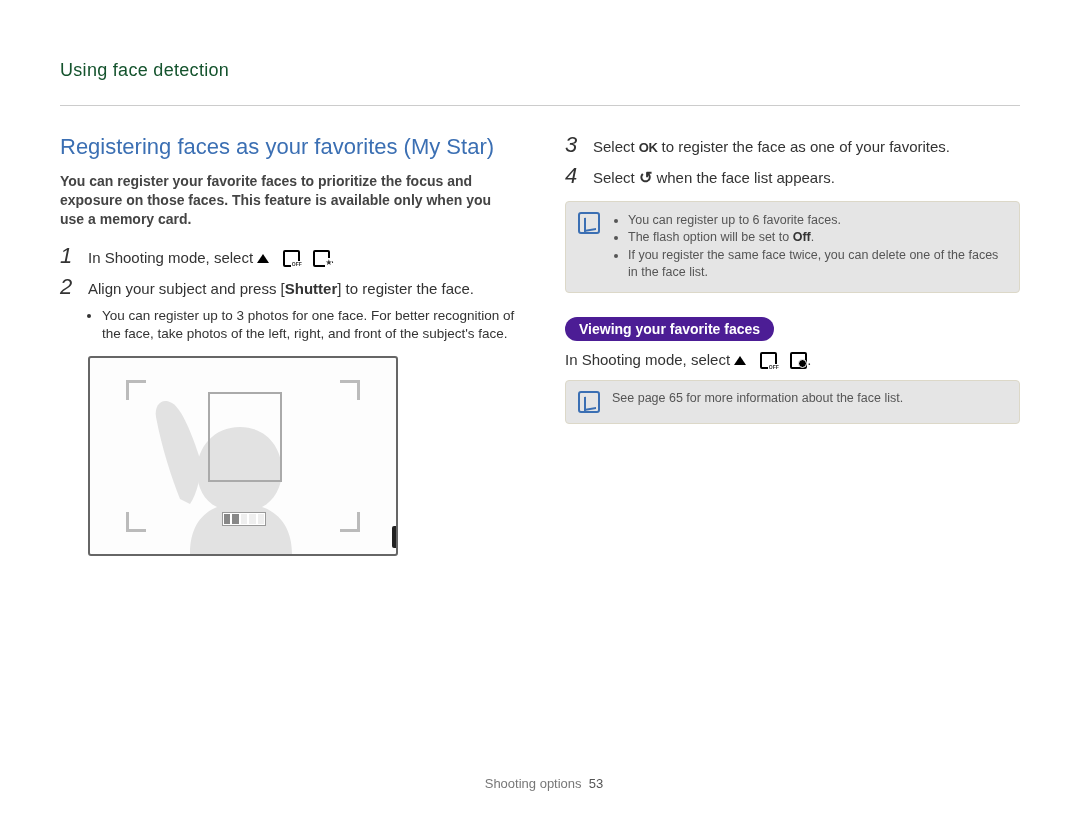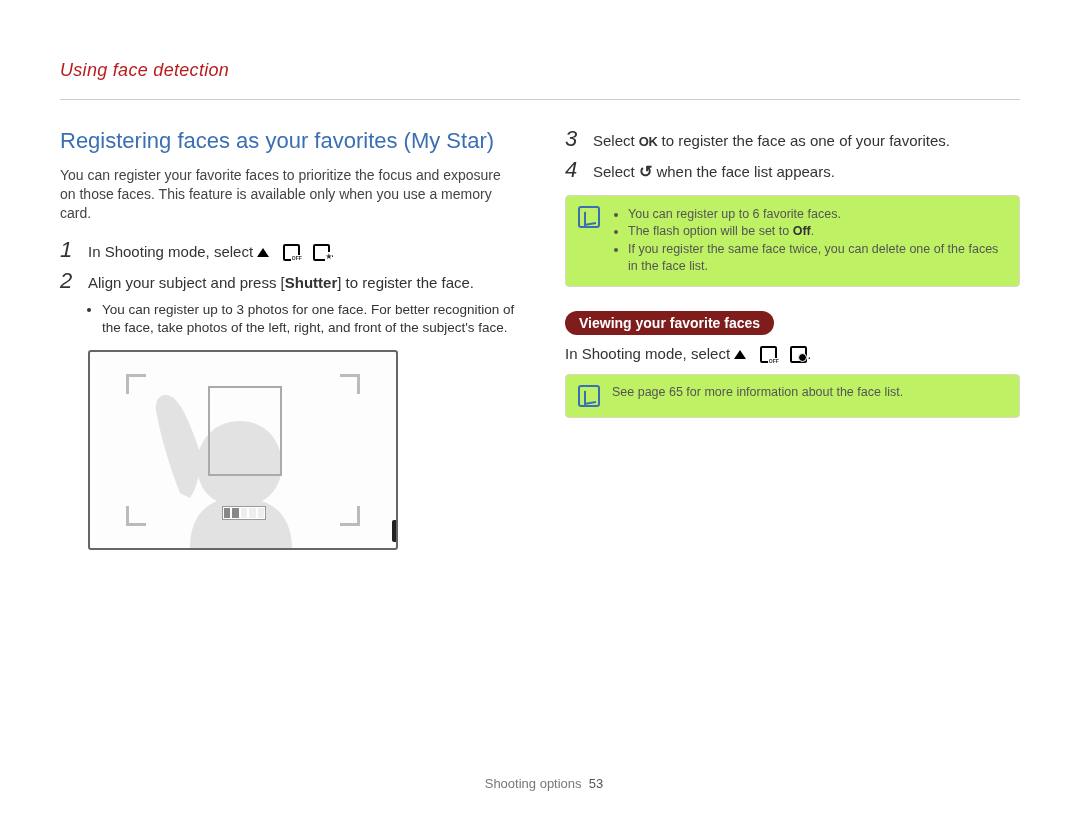--- a/index.html
+++ b/index.html
@@ -1,22 +1,22 @@
 <!DOCTYPE html>
 <html><head>
 <meta charset="utf-8">
 <style>
   * { box-sizing: border-box; margin: 0; padding: 0; }
   html, body { width: 1080px; height: 815px; background: #fff; font-family: Arial, Helvetica, sans-serif; color: #333; }
   .page { width: 1080px; height: 815px; padding: 60px 60px 30px 60px; position: relative; }
-  .header { font-size: 18px; font-weight: 300; color: #b91c1c; letter-spacing: 0.3px; padding-bottom: 18px; border-bottom: 1px solid #ccc; margin-bottom: 28px; font-style: italic; }
+  .header { font-size: 18px; font-weight: 300; color: #14532d; letter-spacing: 0.3px; padding-bottom: 24px; border-bottom: 1px solid #ccc; margin-bottom: 28px; }
   .columns { display: flex; gap: 50px; }
   .col { flex: 1; min-width: 0; }
   .section-title { font-size: 22px; font-weight: 400; color: #3b6fb3; margin-bottom: 12px; }
-  .intro { font-size: 14px; font-weight: 400; color: #444; line-height: 1.35; margin-bottom: 16px; }
+  .intro { font-size: 14px; font-weight: 700; color: #444; line-height: 1.35; margin-bottom: 16px; }
   .step { display: flex; gap: 10px; margin-bottom: 8px; align-items: baseline; }
   .step-num { font-size: 22px; font-weight: 300; font-style: italic; width: 18px; flex-shrink: 0; line-height: 1; }
   .step-body { font-size: 15px; font-weight: 400; line-height: 1.35; }
   .bullets { margin: 4px 0 12px 28px; font-size: 13.5px; font-weight: 300; color: #333; line-height: 1.35; }
   .bullets li { list-style: disc; margin-left: 14px; margin-bottom: 2px; }
   .icon-inline { display: inline-block; vertical-align: -2px; }
   .icon-ok { font-weight: 700; font-size: 13px; letter-spacing: -0.5px; }
   .icon-back { font-size: 16px; font-weight: 700; display:inline-block; transform: scaleX(-1); }
   .icon-triangle-up { display:inline-block; width:0; height:0; border-left:6px solid transparent; border-right:6px solid transparent; border-bottom:9px solid #000; vertical-align: 0px; }
   .icon-face-off, .icon-face-star, .icon-face-edit {
@@ -38,27 +38,27 @@
   .corner.tr { top:22px; right:36px; border-left:none; border-bottom:none; }
   .corner.bl { bottom:22px; left:36px; border-right:none; border-top:none; }
   .corner.br { bottom:22px; right:36px; border-left:none; border-top:none; }
   .focus-box { position:absolute; top:34px; left:118px; width:74px; height:90px; border:2px solid #aaa; }
   .silhouette { position:absolute; bottom:0; left:52px; width:200px; height:175px; }
   .silhouette svg { width:100%; height:100%; }
   .battery { position:absolute; bottom:28px; left:132px; width:44px; height:14px; display:flex; gap:2px; background:#fff; padding:1px; border:1px solid #999; }
   .battery .seg { flex:1; background:#888; }
   .battery .seg.empty { background:#eee; }
   .ok-badge { position:absolute; bottom:6px; right:-18px; width:22px; height:22px; background:#222; color:#fff; font-size:9px; font-weight:700; display:flex; align-items:center; justify-content:center; border-radius:2px; }
-  .note-box { border:1px solid #dcd8c8; background:#bef264; border-radius:4px; padding:10px 14px 10px 12px; display:flex; gap:12px; margin:12px 0 18px 0; }
+  .note-box { border:1px solid #dcd8c8; background:#e5e5e5; border-radius:4px; padding:10px 14px 10px 12px; display:flex; gap:12px; margin:12px 0 18px 0; }
   .note-icon { width:22px; height:22px; flex-shrink:0; border:2px solid #3b6fb3; border-radius:3px; position:relative; }
   .note-icon::after { content:""; position:absolute; left:4px; top:3px; width:10px; height:12px; border:2px solid #3b6fb3; border-top:none; border-right:none; transform: skewY(-10deg); }
   .note-body ul { list-style: disc; margin-left: 16px; font-size:12.5px; font-weight:300; color:#555; line-height:1.4; }
   .note-body .single { font-size:12.5px; font-weight:300; color:#555; }
   .off-strong { font-weight:700; color:#333; }
-  .pill { display:inline-block; background:#7f1d1d; color:#fff; border-radius:12px; padding:4px 14px; font-size:14px; font-weight:600; margin-bottom:10px; margin-top:6px; }
+  .pill { display:inline-block; background:#4c1d95; color:#fff; border-radius:12px; padding:4px 14px; font-size:14px; font-weight:600; margin-bottom:10px; margin-top:6px; }
   .sub-step { font-size:15px; font-weight:400; margin-bottom:4px; }
   .footer { position:absolute; bottom:24px; left:8px; right:0; text-align:center; font-size:13px; color:#777; font-weight:300; }
   .footer .pn { color:#555; }
 </style>
 </head>
 <body>
 
 <div class="page">
   <div class="header">Using face detection</div>
 

